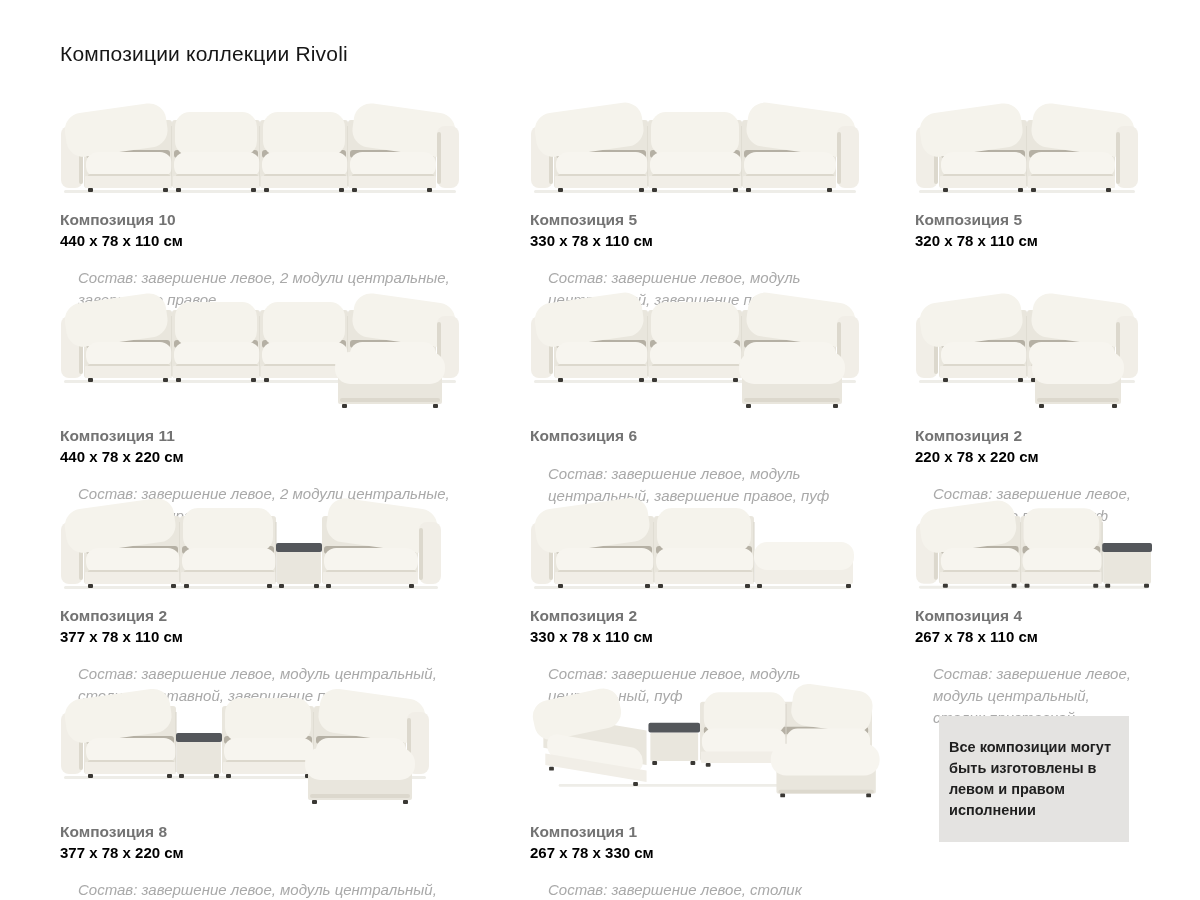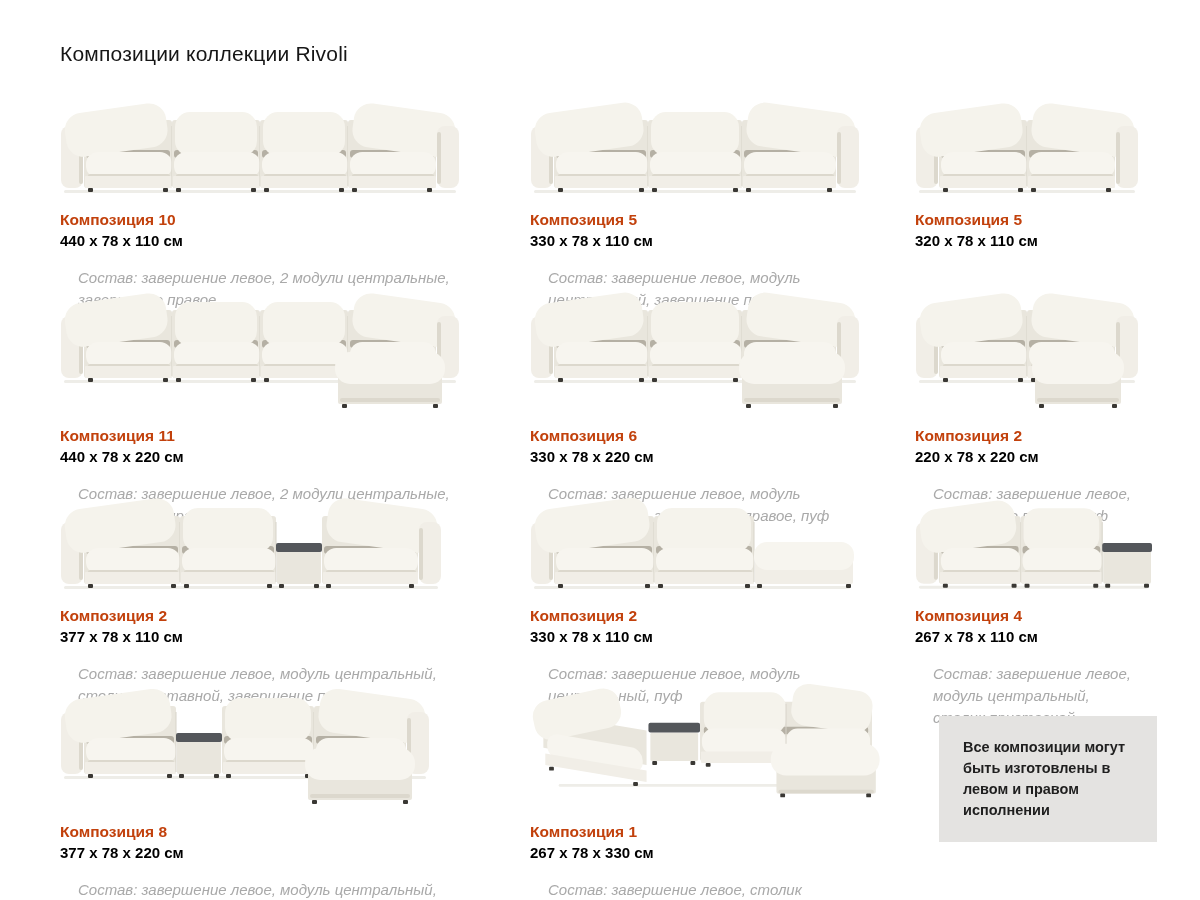--- a/index.html
+++ b/index.html
@@ -21,36 +21,36 @@
   .grid > :nth-child(3n+1){padding-right:62px;}
   .grid > :nth-child(3n+2){padding-right:22px;}
   .grid > :nth-child(3n)  {padding-right:48px;}
   .card{box-sizing:border-box;}
   .sofa-area{display:flex;align-items:flex-end;}
   .r1 .sofa-area{height:100px;}
   .r2 .sofa-area{height:120px;}
   .r3 .sofa-area{height:102px;}
   .r4 .sofa-area{height:136px;}
   .card h3{
-    font-size:15.5px;font-weight:700;color:#c2410c;
+    font-size:15.5px;font-weight:700;color:#737373;
     margin:15px 0 3px 0;
   }
   .dims{
     font-size:15px;font-weight:700;color:#000000;
     margin:0 0 7px 0;
   }
   .desc{
     font-size:15px;color:#a9a9a9;line-height:1.48;margin:18px;font-style:italic;
   }
   .notecell{box-sizing:border-box;}
   .note{
     margin:44px 0 0 24px;
     width:170px;
     background:#e4e3e1;
-    padding:21px 24px;
+    padding:21px 10px;
     font-size:14.5px;font-weight:700;color:#1f1f1f;line-height:1.45;
   }
   svg{display:block;}
 </style>
 </head>
 <body>
 
 <div class="page">
   <h1 class="page-title">Композиции коллекции Rivoli</h1>
   <div class="grid">
@@ -282,21 +282,20 @@
             <rect x="307" y="26" width="22" height="62" rx="8" fill="#f1eee7"></rect>
             <rect x="307" y="32" width="4" height="52" rx="2" fill="#dcd8cd"></rect>
             <rect x="212" y="84" width="100" height="30" rx="2" fill="#e9e6dd"></rect>
             <rect x="209" y="62" width="106" height="32" rx="15" fill="#f7f5ef"></rect>
             <rect x="214" y="108" width="96" height="4" rx="2" fill="#dcd8cd"></rect>
             <rect x="216" y="114" width="5" height="4" rx="1" fill="#3a3834"></rect>
             <rect x="303" y="114" width="5" height="4" rx="1" fill="#3a3834"></rect>
           </svg>
         </div>
         <h3>Композиция 6</h3>
-        <div class="dims">330 x 78 x 220 см</div>
         <p class="desc">Состав: завершение левое, модуль центральный, завершение правое, пуф</p>
       </div>
       <div class="card r2">
         <div class="sofa-area">
           <svg xmlns="http://www.w3.org/2000/svg" width="224" height="122" viewBox="0 0 224 122">
             <rect x="4" y="90" width="216" height="3" rx="1.5" fill="#eeede8"></rect>
             <rect x="1" y="26" width="22" height="62" rx="8" fill="#f1eee7"></rect>
             <rect x="19" y="32" width="4" height="52" rx="2" fill="#dcd8cd"></rect>
             <rect x="24" y="20" width="88" height="68" rx="3" fill="#e9e6dd"></rect>
             <rect x="26" y="50" width="84" height="8" rx="3" fill="#b5b0a4"></rect>

